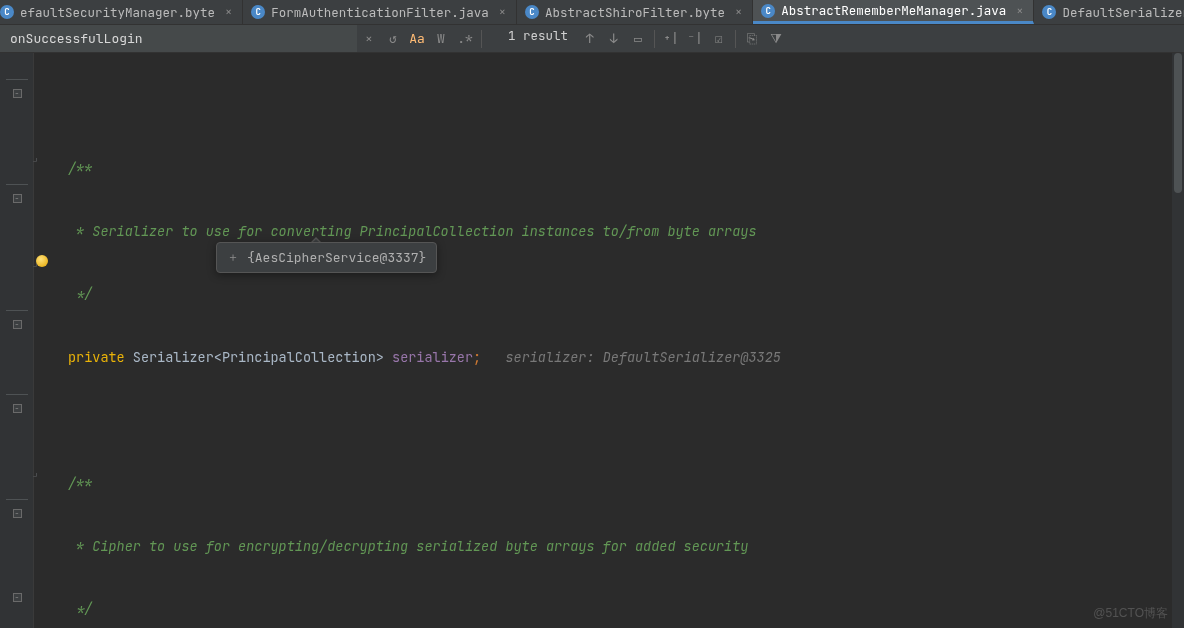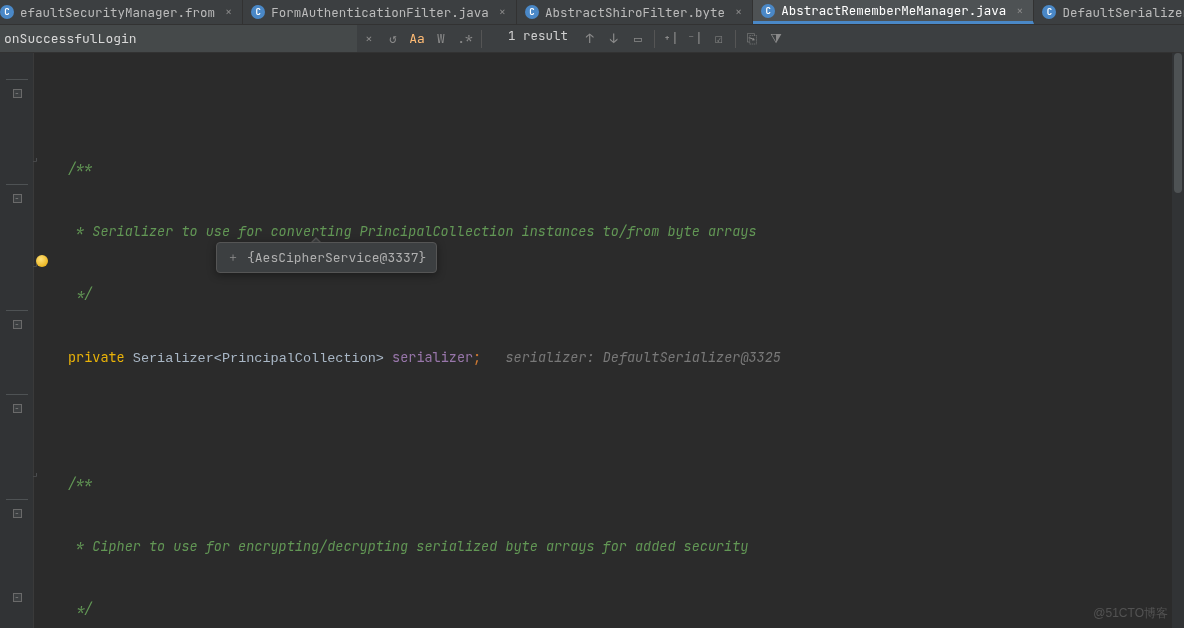--- a/index.html
+++ b/index.html
@@ -52,21 +52,21 @@
     height:28px;
     background:#3c3f41;
     border-bottom:1px solid #323232;
     align-items:center;
   }
   .find-input {
     width:357px; height:100%;
     background:#45494a;
     color:#d8d8d8;
     border:none;
-    padding:0 4px;
+    padding:0 10px;
     font-family:inherit; font-size:13px;
     outline:none;
   }
   .findbar .ico-btn {
     width:24px; height:100%;
     display:flex; align-items:center; justify-content:center;
     color:#8a8a8a; cursor:pointer; font-size:13px;
   }
   .findbar .ico-btn.blue { color:#fdba74; }
   .findbar .sep { width:1px; height:18px; background:#555; margin:0 4px;}
@@ -143,21 +143,21 @@
     left:311px; top:238.5px;
     width:0; height:0;
     border-left:5px solid transparent;
     border-right:5px solid transparent;
     border-bottom:5px solid #3c3f41;
   }
 
   
   .c-doc   { color:#629755; font-style:italic; }
   .c-key   { color:#eab308; }
-  .c-type  { color:#a9b7c6;font-family:Liberation Mono, monospace; }
+  .c-type  { color:#a9b7c6; }
   .c-field { color:#9876aa;margin-top:32px; }
   .c-hint  { color:#787878; font-style:italic; }
   .c-sep   { color:#cc7832; }
 
   
   .scrollbar-v {
     position:absolute; right:0; top:53px; width:12px; height:575px;
     background:#313335;
   }
   .scrollbar-v .thumb {
@@ -171,21 +171,21 @@
     color:#6d6d6d; font-size:12px; font-family:sans-serif;
     opacity:.6;
   }
 </style>
 </head>
 <body>
 
 <div class="tabs">
   <div class="tab truncated-left">
     <span class="file-icon class">C</span>
-    <span>efaultSecurityManager.from</span>
+    <span>efaultSecurityManager.byte</span>
     <span class="close">×</span>
   </div>
   <div class="tab">
     <span class="file-icon class">C</span>
     <span>FormAuthenticationFilter.java</span>
     <span class="close">×</span>
   </div>
   <div class="tab">
     <span class="file-icon class">C</span>
     <span>AbstractShiroFilter.byte</span>

